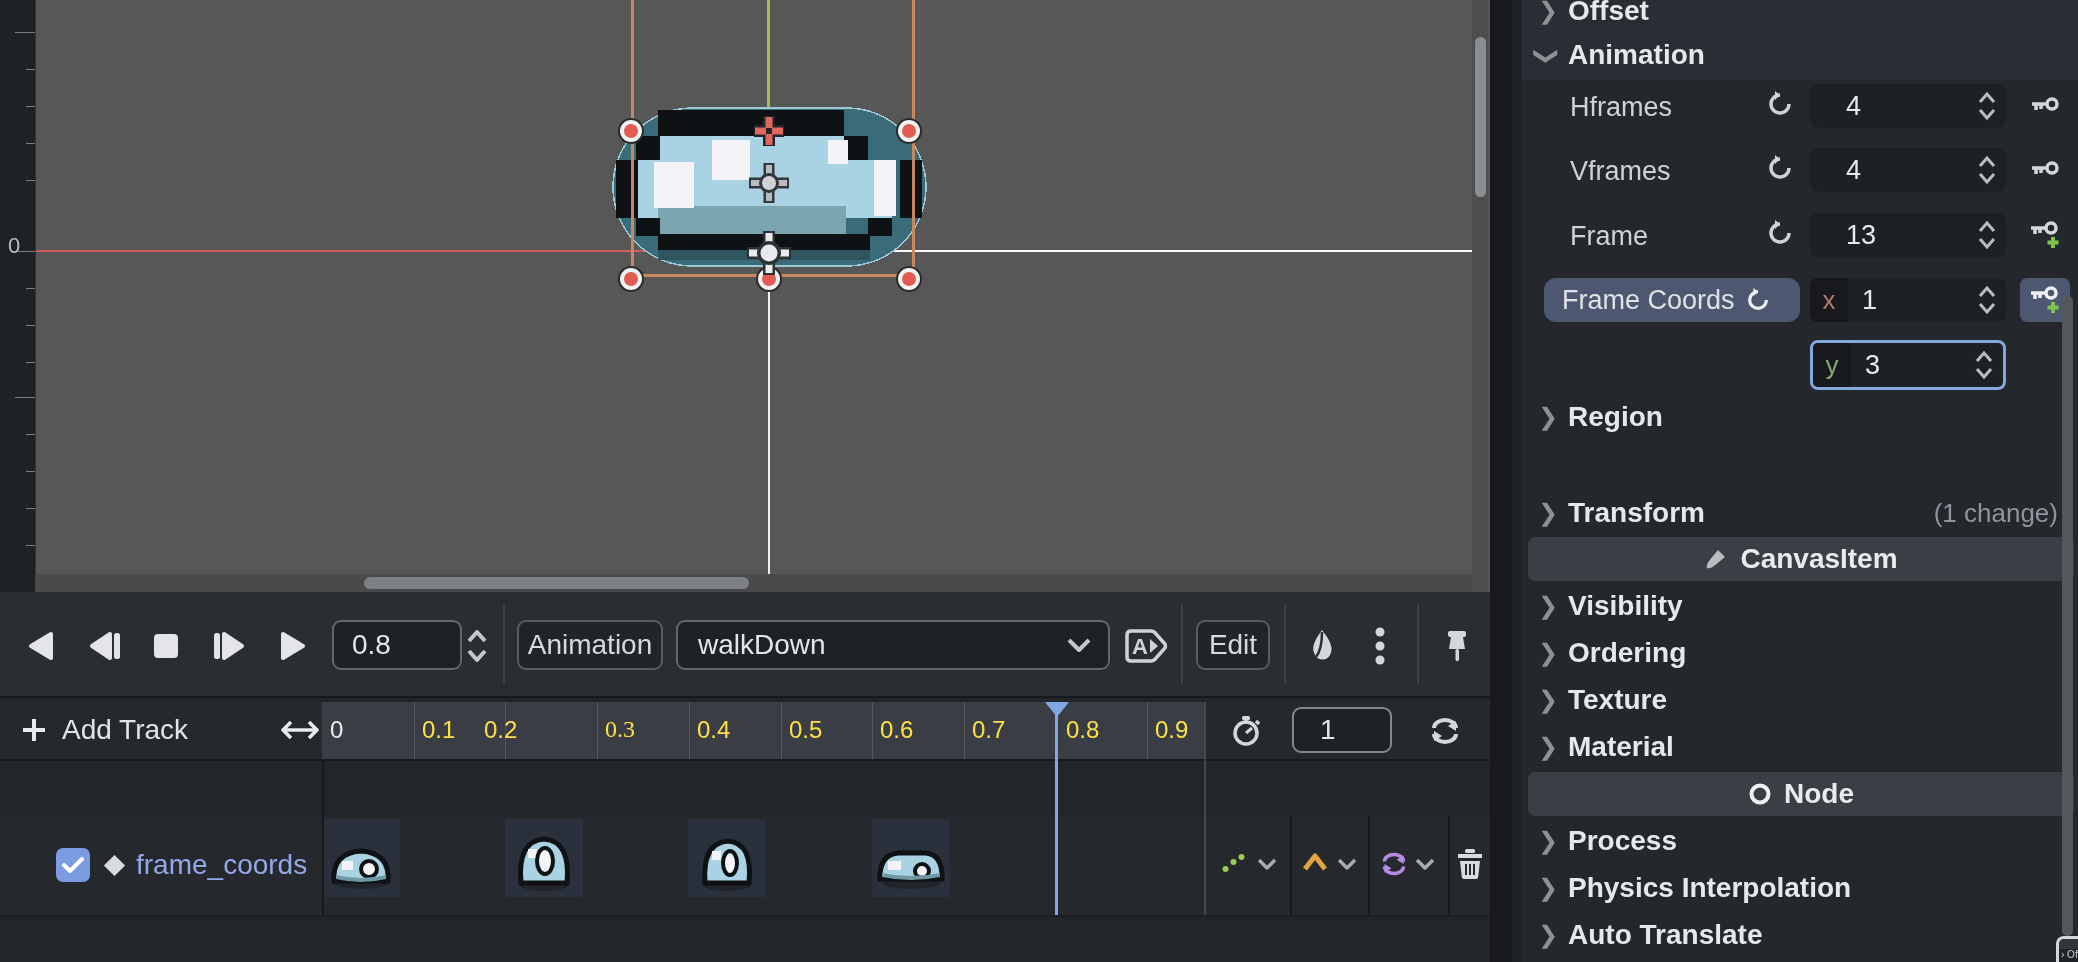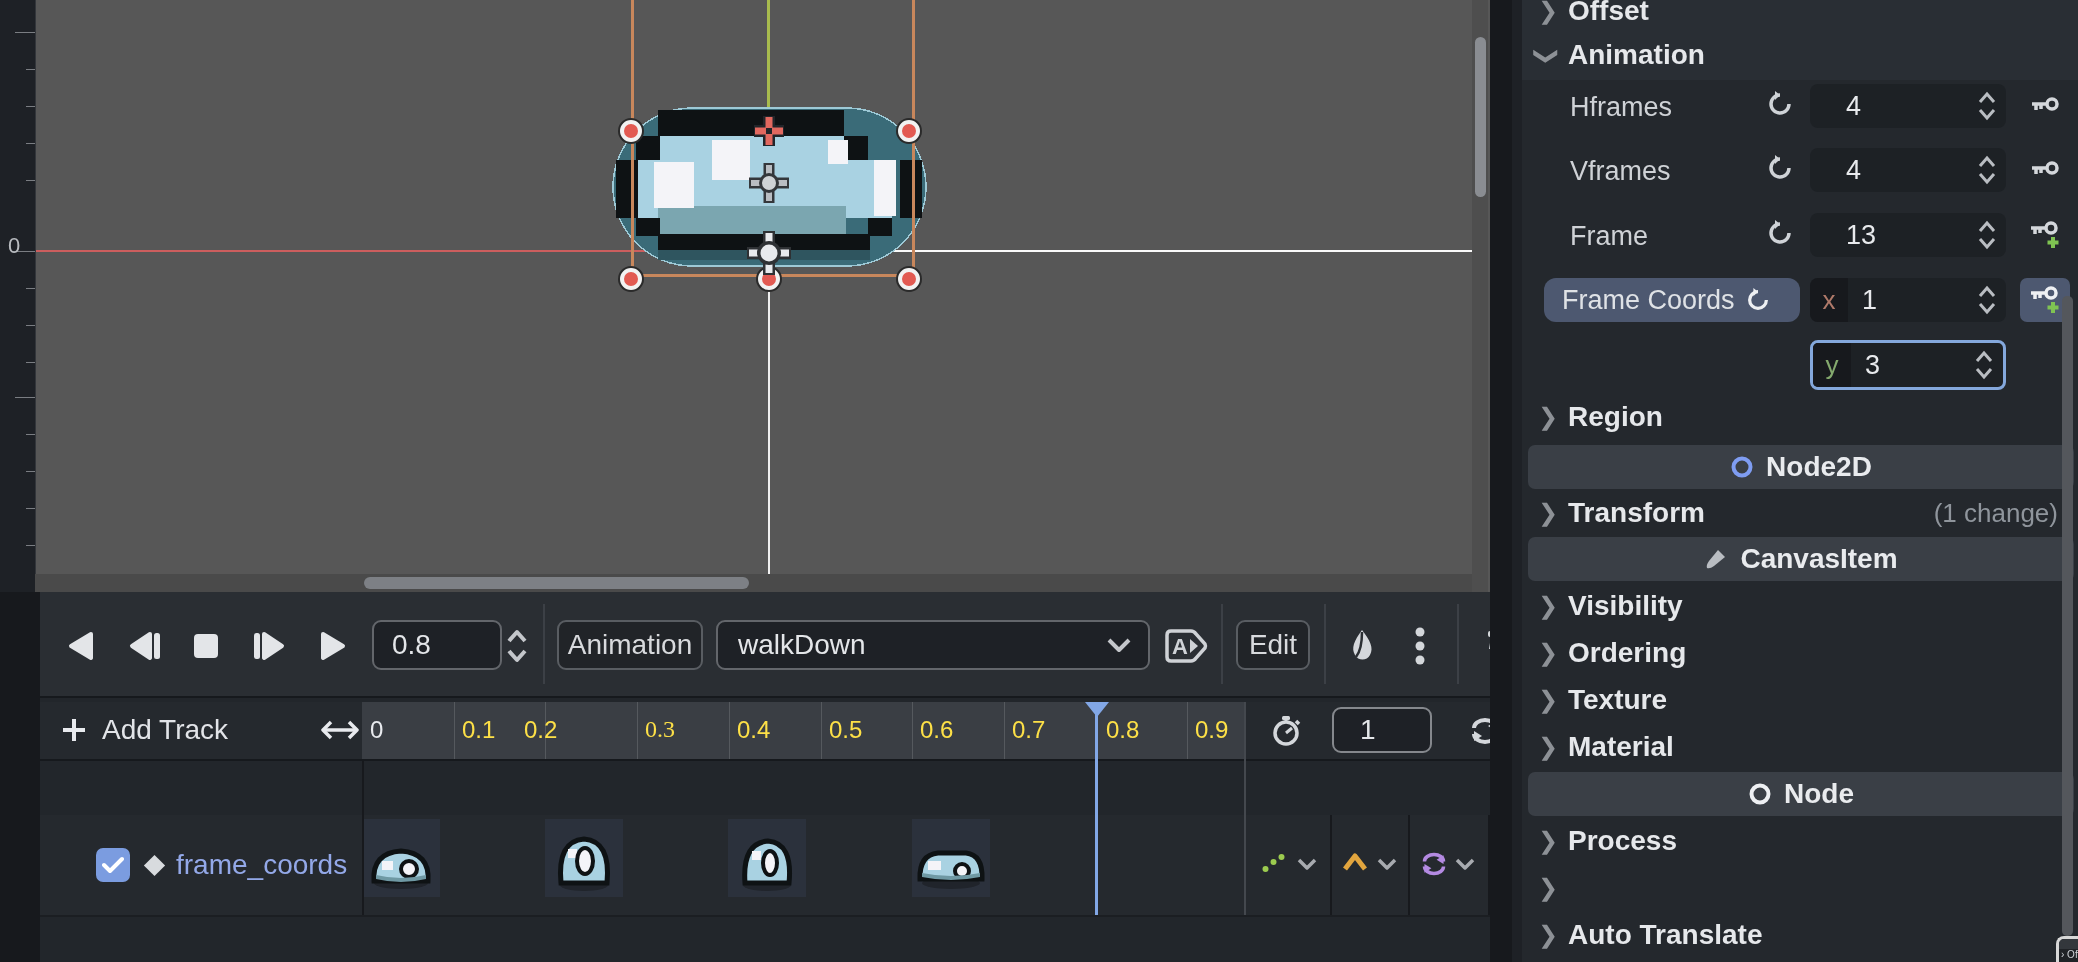--- a/index.html
+++ b/index.html
@@ -16,21 +16,21 @@
   .axis{position:absolute;}
   .hscroll-track{left:35px;top:574px;width:1437px;height:18px;background:#4a4a4a;}
   .hscroll-thumb{left:364px;top:577px;width:385px;height:12px;background:#7d8085;border-radius:6px;}
   .vscroll-track{left:1472px;top:0;width:16px;height:592px;background:#4e4e4e;}
   .vscroll-thumb{left:1475px;top:37px;width:11px;height:160px;background:#8a8d92;border-radius:6px;}
   .sel-rect{left:631px;top:-14px;width:278px;height:285px;border:3px solid #c8875c;}
   .handle{position:absolute;width:22px;height:22px;border-radius:50%;
           background:#e25a52;border:4px solid #f2f2f2;box-shadow:0 0 0 2px #2a2a2a;box-sizing:border-box;}
 
   
-  .anim-panel{left:0;top:592px;width:1490px;height:370px;background:#2a2e33;margin-left:40px;}
+  .anim-panel{left:0;top:592px;width:1490px;height:370px;background:#2a2e33;}
   .playback-bar{left:0;top:0;width:1490px;height:104px;}
   .pb-btn{position:absolute;top:30px;width:48px;height:48px;display:flex;align-items:center;justify-content:center;cursor:pointer;}
   .pb-sep{position:absolute;top:12px;width:2px;height:80px;background:#3c4046;}
   .field{position:absolute;box-sizing:border-box;border:2px solid #63666b;border-radius:9px;
          background:#1e2126;color:#e4e6e9;font-size:28px;display:flex;align-items:center;}
   .btn{position:absolute;box-sizing:border-box;border:2px solid #595d62;border-radius:9px;
        background:#212428;color:#d8dadd;font-size:28px;display:flex;align-items:center;justify-content:center;cursor:pointer;}
 
   .track-area{left:0;top:104px;width:1490px;height:266px;background:#22262b;border-top:2px solid #16191d;}
   .ruler-row{position:absolute;left:0;top:4px;width:1490px;height:57px;background:#25292e;border-bottom:2px solid #16191d;}
@@ -480,26 +480,20 @@
           <path d="M4 12 L11 4 L18 12" fill="none" stroke="#b9bdc2" stroke-width="3"></path>
           <path d="M4 20 L11 28 L18 20" fill="none" stroke="#b9bdc2" stroke-width="3"></path>
         </svg>
     </div>
 
     <div class="sect" style="top:394px;">
       <span class="chev">❯</span>
       <span class="t">Region</span>
     </div>
 
-    <div class="catbar" style="top:445px;">
-      <svg width="24" height="24" viewBox="0 0 24 24">
-          <circle cx="12" cy="12" r="8.5" fill="none" stroke="#7f9df2" stroke-width="4"></circle>
-        </svg>
-      <span>Node2D</span>
-    </div>
 
     <div class="sect" style="top:490px;">
       <span class="chev">❯</span>
       <span class="t">Transform</span>
       <span class="note">(1 change)</span>
     </div>
 
     <div class="catbar" style="top:537px;">
       <svg width="24" height="24" viewBox="0 0 24 24">
           <path d="M14 3 L21 10 L10 19 Q6 22 3 21 Q2 18 5 14 Z" fill="#b9bdc2"></path>
@@ -530,20 +524,21 @@
         </svg>
       <span>Node</span>
     </div>
 
     <div class="sect" style="top:818px;">
       <span class="chev">❯</span>
       <span class="t">Process</span>
     </div>
     <div class="sect" style="top:865px;">
       <span class="chev">❯</span>
+      <span class="t">Physics Interpolation</span>
     </div>
     <div class="sect" style="top:912px;">
       <span class="chev">❯</span>
       <span class="t">Auto Translate</span>
     </div>
 
     <div class="insp-scroll"></div>
 
     <div class="corner-popup">
       <div class="bar"></div>

